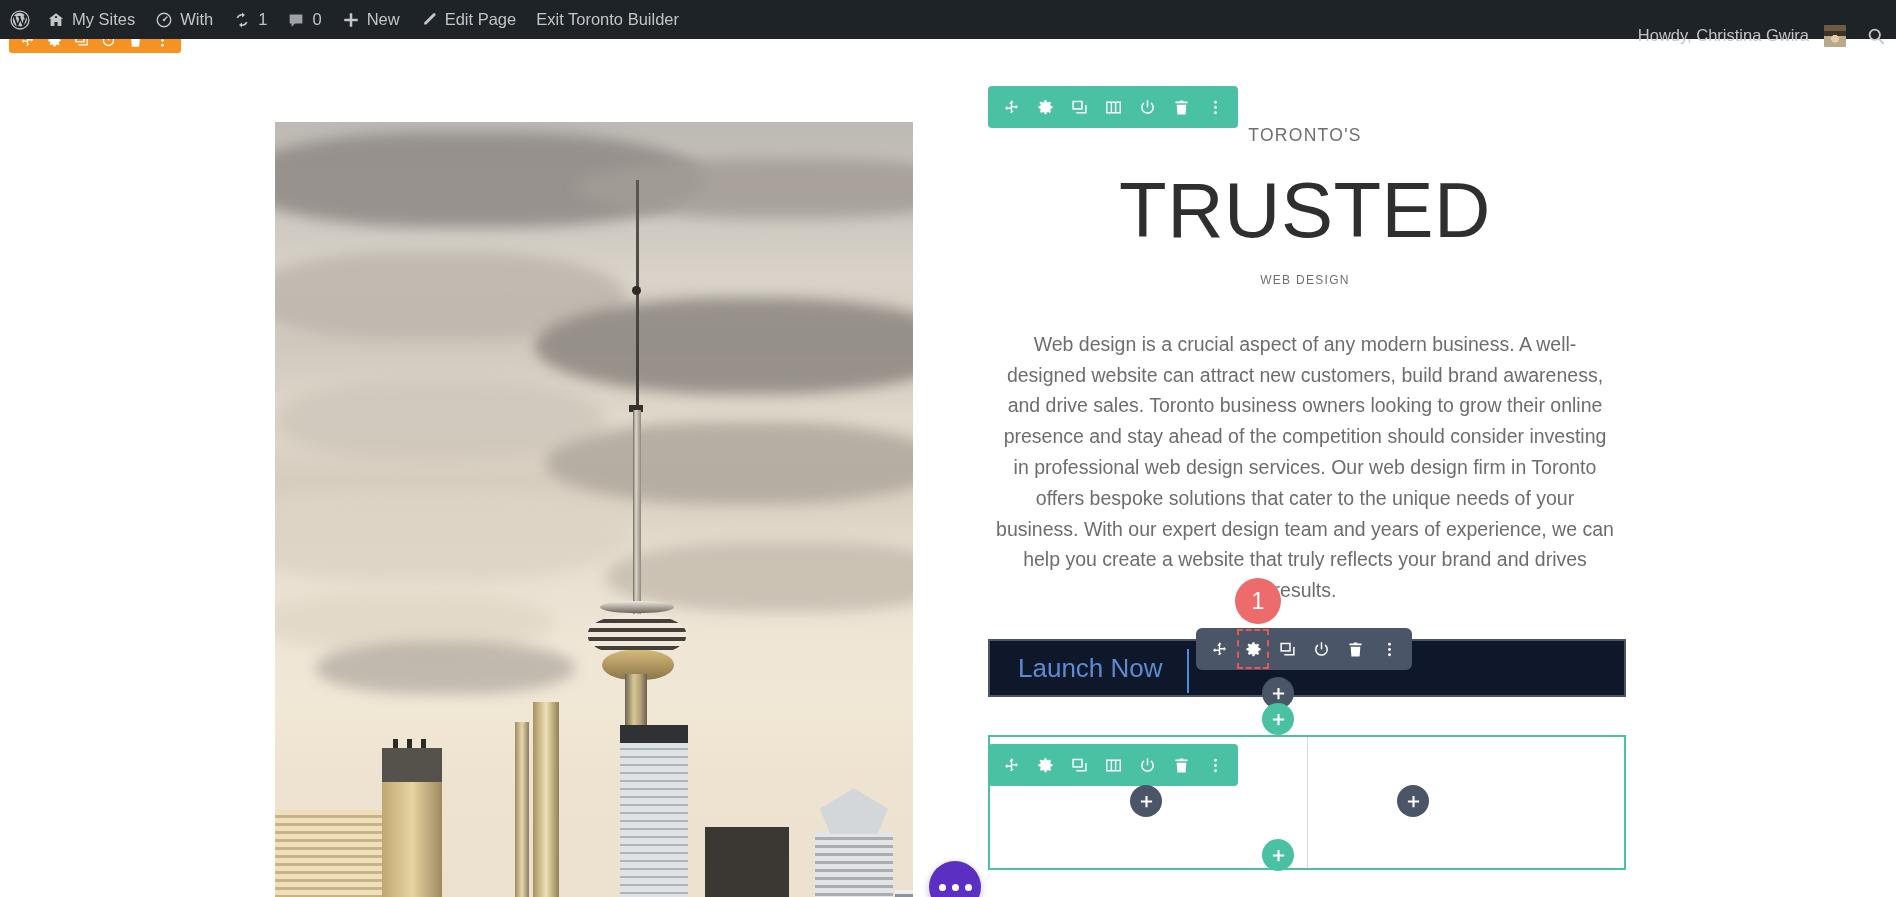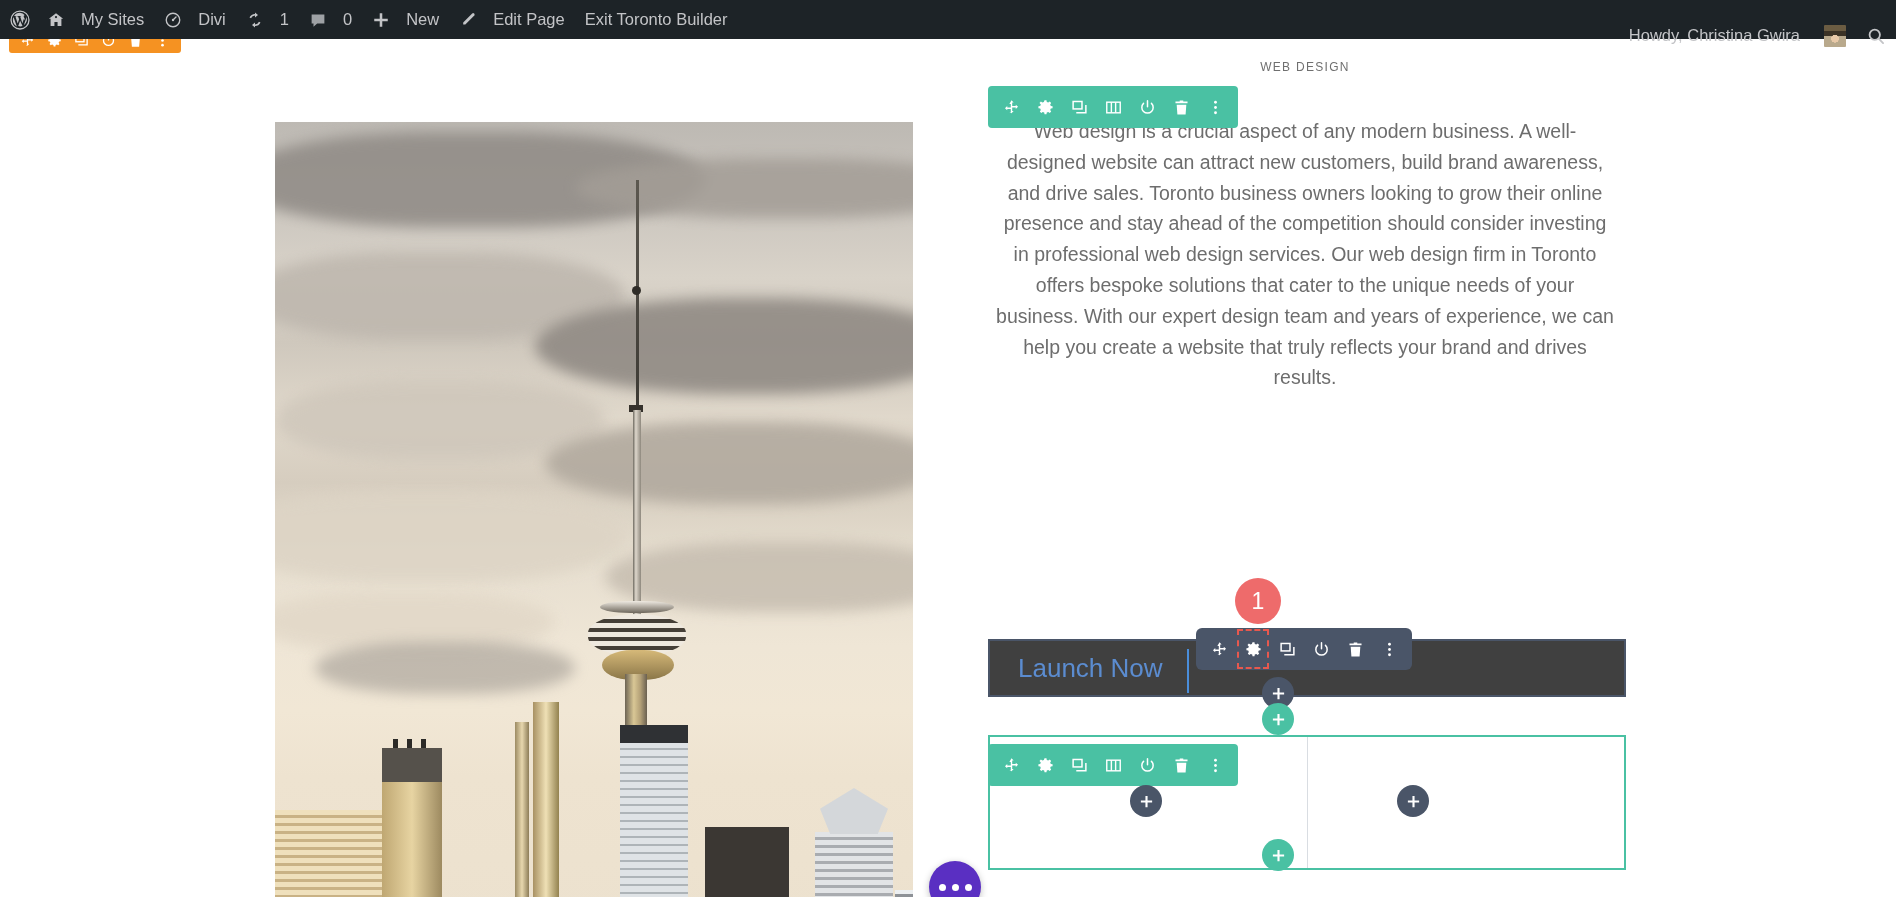--- a/index.html
+++ b/index.html
@@ -14,21 +14,21 @@
   #wp-admin-bar {
     position: absolute; top: 0; left: 0;
     width: 1896px; height: 39px;
     background: #1d2327;
     display: flex; align-items: center;
     color: #c3c4c7;
     font-size: 16.5px;
     z-index: 200;
   }
   .ab-item {
-    display: flex; align-items: center; gap: 16px;
+    display: flex; align-items: center; gap: 7px;
     height: 39px; padding: 0 10px;
     color: #c3c4c7; white-space: nowrap;
     cursor: pointer;
   }
   .ab-spacer { flex: 1 1 auto; }
   .ab-right { display: flex; align-items: center; margin-top: 32px; }
   .ab-icon { display: inline-flex; align-items: center; justify-content: center; }
   .ab-icon svg { display: block; }
   .wp-logo-wrap { padding-left: 9px; padding-right: 6px; }
   .avatar-img {
@@ -177,21 +177,21 @@
     outline-offset: -3px;
     border-radius: 2px;
   }
 
   
   #module-outline {
     position: absolute;
     left: 988px; top: 600px;
     width: 638px; height: 58px;
     border: 2px solid #4a5568;
-    background: #404040;
+    background: #0f172a;
     z-index: 40;
   }
   #launch-btn-text {
     position: absolute;
     left: 28px; top: 50%; transform: translateY(-50%);
     font-size: 26px; color: #5b8cd0; white-space: nowrap;
   }
   #module-caret {
     position: absolute; left: 197px; top: 8px;
     width: 2px; height: 44px; background: #4a8edb;
@@ -278,21 +278,21 @@
   </div>
 
   <div class="ab-item">
     <span class="ab-icon">
       <svg width="18" height="18" viewBox="0 0 24 24" fill="none" stroke="#c3c4c7" stroke-width="1.8">
         <circle cx="12" cy="12" r="9"></circle>
         <path d="M12 12 16 8" stroke-linecap="round"></path>
         <circle cx="12" cy="12" r="1.6" fill="#c3c4c7" stroke="none"></circle>
       </svg>
     </span>
-    <span>Divi</span>
+    <span>With</span>
   </div>
 
   <div class="ab-item">
     <span class="ab-icon">
       <svg width="18" height="18" viewBox="0 0 24 24" fill="#c3c4c7">
         <path d="M12 4a8 8 0 0 0-7.3 4.7l2 .9A5.9 5.9 0 0 1 12 6.1v2.6l4-3.3L12 2Z"></path>
         <path d="M12 20a8 8 0 0 0 7.3-4.7l-2-.9A5.9 5.9 0 0 1 12 17.9v-2.6l-4 3.3L12 22Z"></path>
       </svg>
     </span>
     <span>1</span>
@@ -419,20 +419,22 @@
     <div class="bldg b6"></div>
     <div class="bldg b6cap"></div>
 
     <div class="bldg b8"></div>
     <div class="bldg b9"></div>
     <div class="bldg b9cap"></div>
     <div class="bldg b10"></div>
   </div>
 
   <div id="hero-text-col">
+    <div id="eyebrow">TORONTO'S</div>
+    <div id="headline">TRUSTED</div>
     <div id="subline">WEB DESIGN</div>
     <div id="hero-paragraph">Web design is a crucial aspect of any modern business. A well-designed website can attract new customers, build brand awareness, and drive sales. Toronto business owners looking to grow their online presence and stay ahead of the competition should consider investing in professional web design services. Our web design firm in Toronto offers bespoke solutions that cater to the unique needs of your business. With our expert design team and years of experience, we can help you create a website that truly reflects your brand and drives results.</div>
   </div>
 
   <div class="divi-toolbar green" style="left:988px; top:47px;">
     <div class="tb-btn">
       <svg width="17" height="17" viewBox="0 0 24 24" fill="#fff">
           <path d="M12 1.8 15 5h-2v5h5V8l3.2 3-3.2 3v-2h-5v5h2l-3 3.2L9 19h2v-5H6v2l-3.2-3L6 10v2h5V7H9Z"></path>
         </svg>
     </div>

